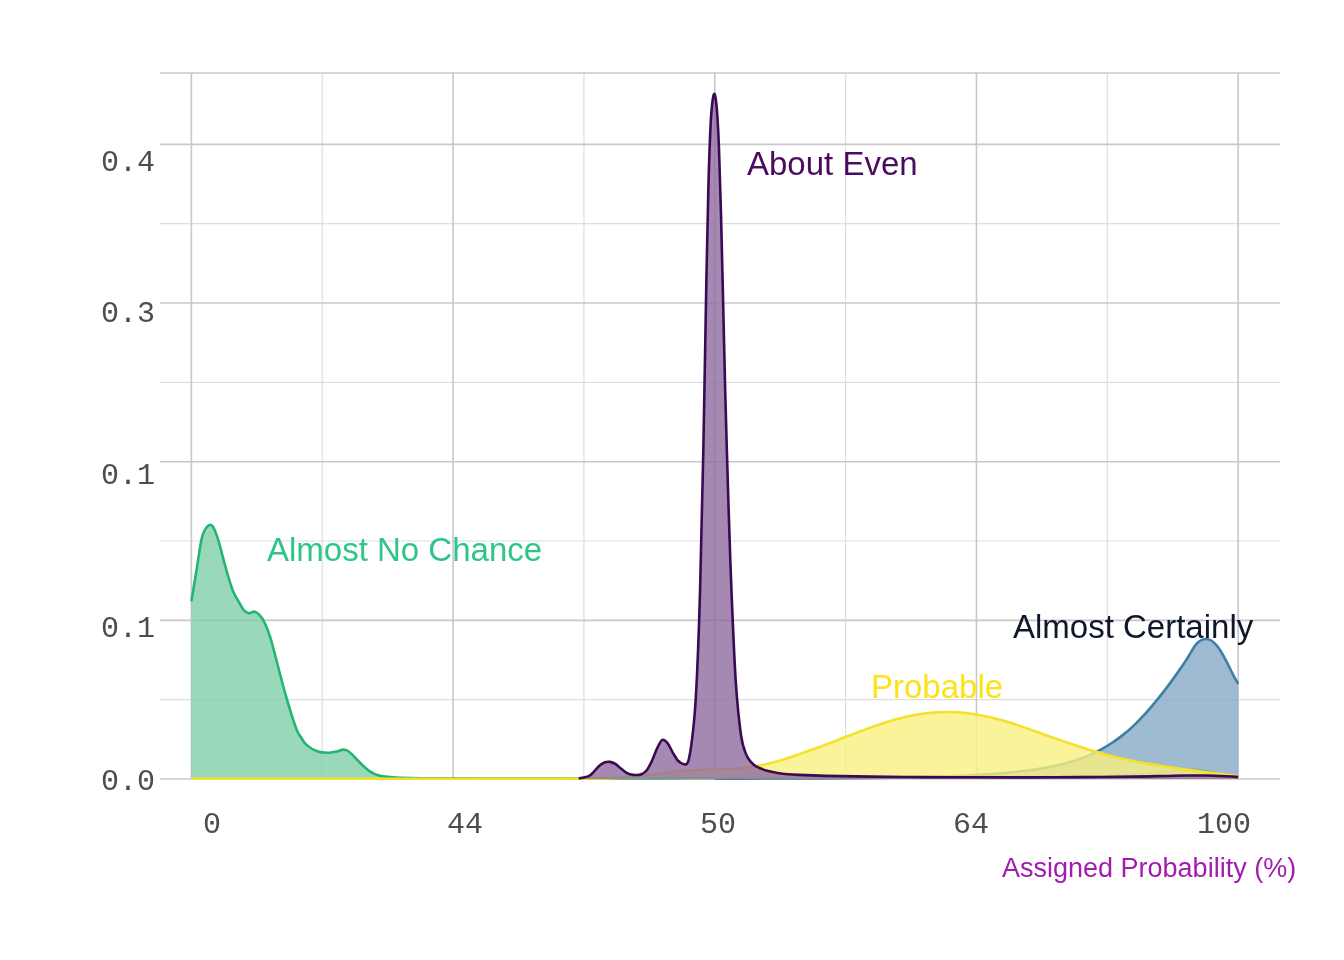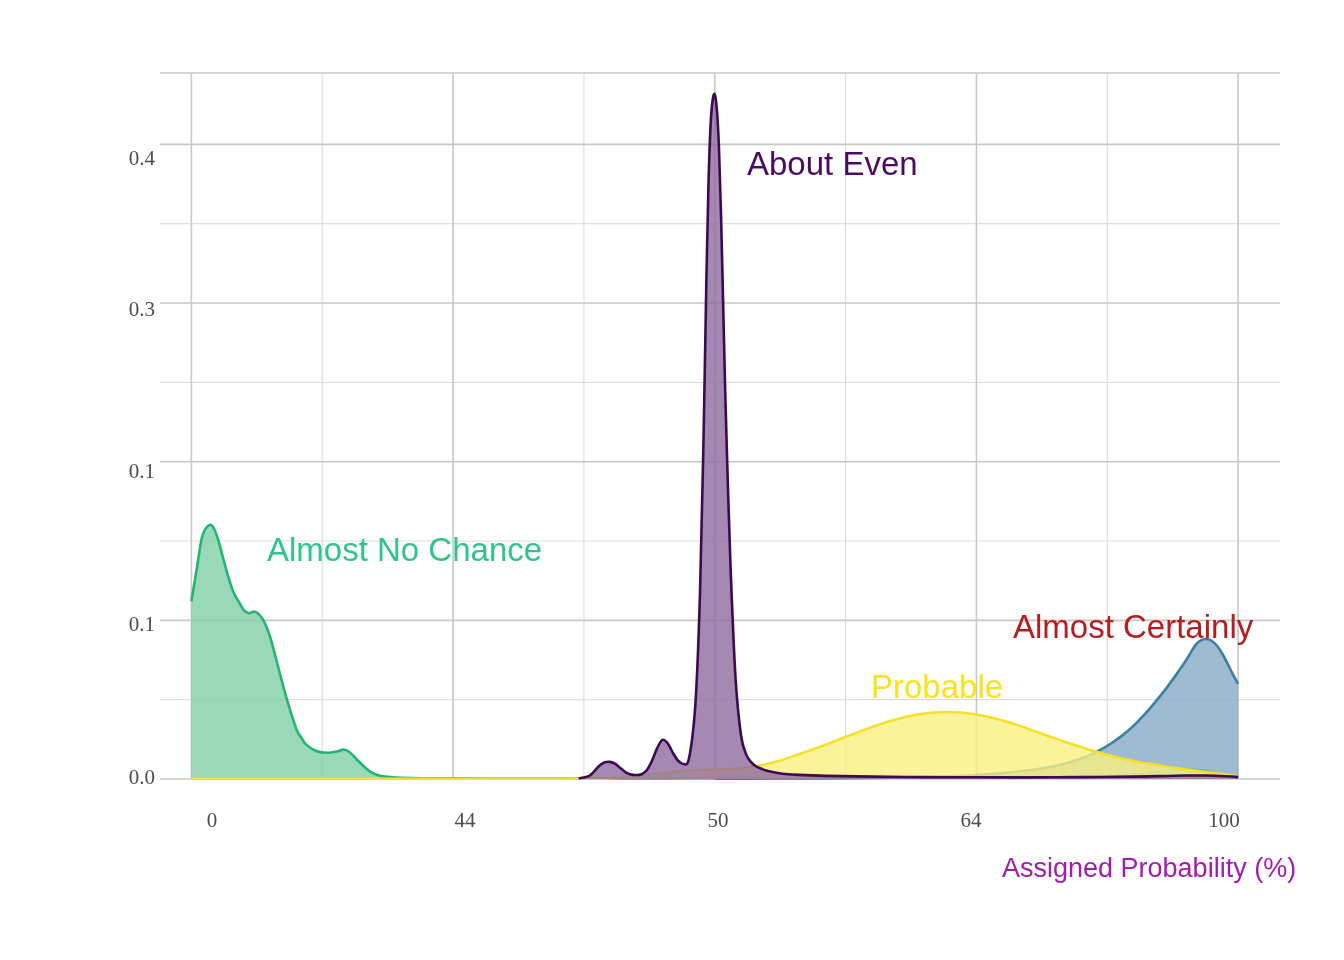--- a/index.html
+++ b/index.html
@@ -23,22 +23,22 @@
     position: absolute;
     left: 0;
     top: 0;
     width: 1344px;
     height: 960px;
     display: block;
   }
   .axis-tick-label {
     position: absolute;
     color: #4d4d4d;
-    font-size: 21px;
-    font-family: Liberation Serif, serif;
+    font-size: 30px;
+    font-family: Liberation Mono, monospace;
     white-space: nowrap;
   }
   .y-tick {
     text-align: right;
   }
   .x-tick {
     text-align: center;
   }
   #x-axis-title {
     position: absolute;
@@ -106,15 +106,15 @@
   <div class="axis-tick-label x-tick" style="left:425px; top:808px; width:80px;">44</div>
   <div class="axis-tick-label x-tick" style="left:678px; top:808px; width:80px;">50</div>
   <div class="axis-tick-label x-tick" style="left:931px; top:808px; width:80px;">64</div>
   <div class="axis-tick-label x-tick" style="left:1184px; top:808px; width:80px;">100</div>
 
   <div id="x-axis-title" style="left:1002px; top:853px;">Assigned Probability (%)</div>
 
   <div class="series-label" id="lbl-1" style="left: 747px; top: 145px; color: rgb(75, 11, 96);">About Even</div>
   <div class="series-label" id="lbl-0" style="left: 267px; top: 531px; color: rgb(47, 197, 138);">Almost No Chance</div>
   <div class="series-label" id="lbl-2" style="left: 871px; top: 668px; color: rgb(251, 227, 23);">Probable</div>
-  <div class="series-label" id="lbl-3" style="left: 1013px; top: 608px; color: #b91c1c;">Almost Certainly</div>
+  <div class="series-label" id="lbl-3" style="left: 1013px; top: 608px; color: #0f172a;">Almost Certainly</div>
 
 </div>
 
 </body></html>

